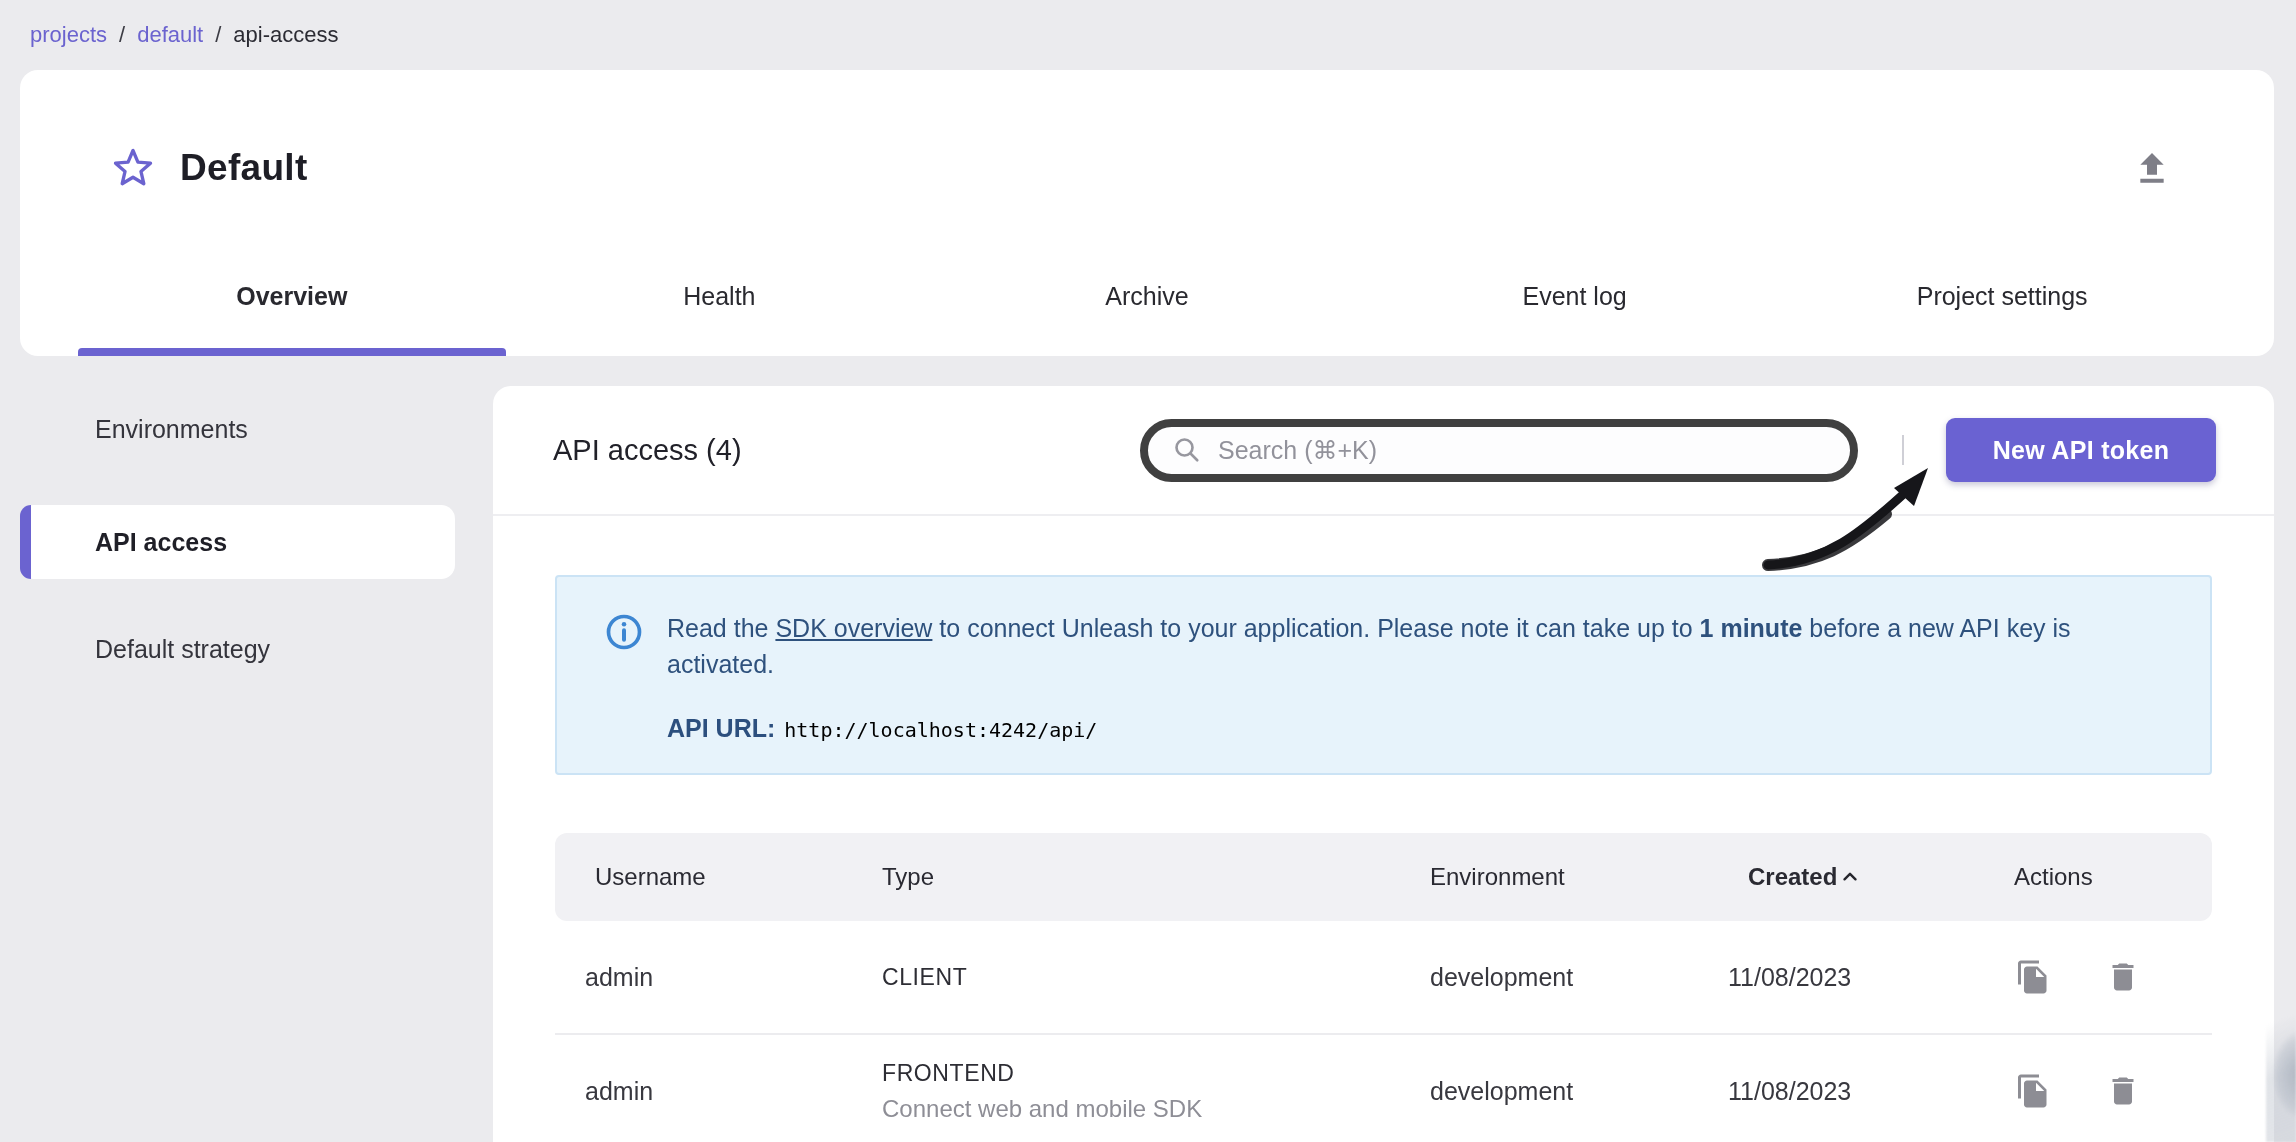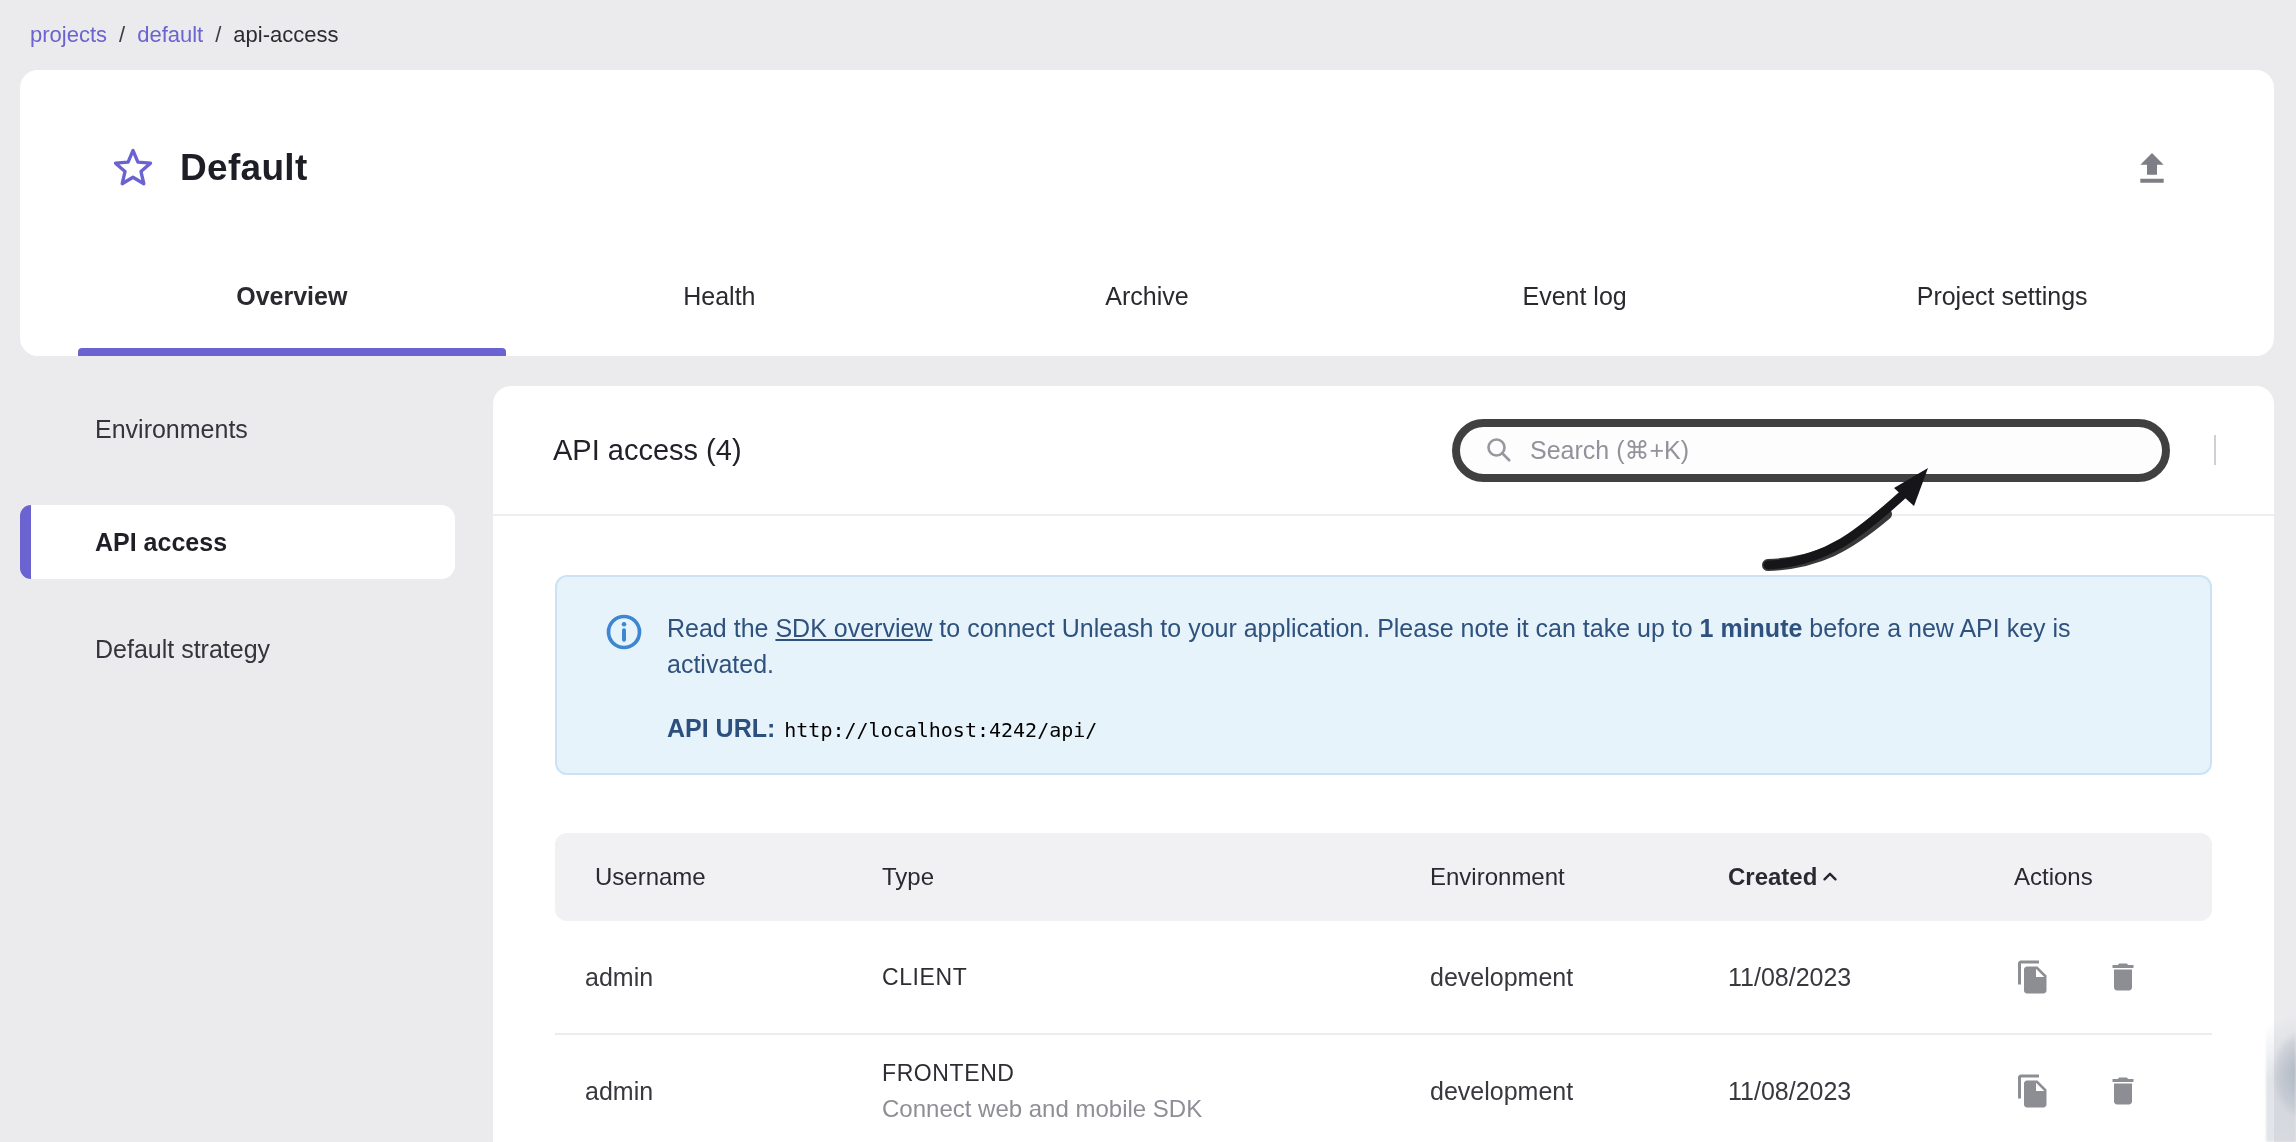--- a/index.html
+++ b/index.html
@@ -62,39 +62,39 @@
   .primary-btn {
     margin-left:42px; width:270px; height:64px; background:#6a62d2; color:#fff; border:none; border-radius:9px;
     font-size:25px; font-weight:700; cursor:pointer; box-shadow:0 3px 6px rgba(40,35,100,.25);
     font-family:"Liberation Sans","DejaVu Sans",sans-serif; letter-spacing:.3px;
   }
 
   .panel-body { padding:0 62px; }
 
   
   .alert {
-    margin-top:59px; background:#e7f3fb; border:2px solid #cbe3f5; border-radius:12px;
+    margin-top:59px; background:#e7f3fb; border:2px solid #cbe3f5; border-radius:4px;
     padding:33px 100px 30px 47px; color:#2e517d;
   }
   .alert-top { display:flex; gap:23px; }
   .alert-icon { flex:none; margin-top:2px; }
   .alert-text { font-size:25px; line-height:36px; }
   .alert-link { text-decoration:underline; cursor:pointer; color:#2e517d; }
   .alert-bold { font-weight:700; }
   .api-url-row { margin-top:32px; padding-left:63px; font-size:25px; }
   .api-url-label { font-weight:700; color:#2c4f7e; }
   .api-url-value { font-family:"DejaVu Sans Mono","Liberation Mono",monospace; font-size:20px; color:#000000; margin-left:2px; }
 
   
   .token-table { margin-top:58px; }
   .t-grid { display:grid; grid-template-columns:327px 548px 298px 286px 1fr; align-items:center; }
   .t-head { background:#f1f1f4; border-radius:12px; height:88px; font-size:24px; color:#2a2a32; }
   .t-head .cell { padding-left:40px; }
   .t-head .cell.no-pad, .t-row .cell.no-pad { padding-left:0; }
-  .sort-cell { display:flex; align-items:center; gap:2px; font-weight:700; cursor:pointer; }
+  .sort-cell { display:flex; align-items:center; gap:2px; font-weight:700; cursor:pointer;margin-left:20px; }
   .th { cursor:pointer; }
   .t-row { height:114px; border-bottom:2px solid #ececef; font-size:25px; color:#38383f; }
   .t-row .cell { padding-left:30px; }
   .type-cell .type-name { font-size:23px; color:#2d2d34; letter-spacing:.6px; }
   .type-cell .type-desc { font-size:24px; color:#8e8e96; margin-top:8px; }
   .actions-cell { display:flex; gap:52px; }
   .icon-btn { width:38px; height:38px; cursor:pointer; display:flex; align-items:center; justify-content:center; }
 
   
   .annot-arrow { position:absolute; left:1738px; top:462px; pointer-events:none; }
@@ -172,20 +172,21 @@
         <div class="search-wrap">
           <span style="display:flex;">
             <svg width="30" height="30" viewBox="0 0 24 24" fill="none" stroke="#97979f" stroke-width="2.1" stroke-linecap="round">
               <circle cx="10" cy="10" r="6.4"></circle>
                 <line x1="15" y1="15" x2="20.2" y2="20.2"></line>
             </svg>
           </span>
           <input type="text" placeholder="Search (⌘+K)" style="">
         </div>
         <div class="v-divider"></div>
+        <button class="primary-btn">New API token</button>
       </div>
 
       <div class="panel-body">
 
         <div class="alert">
           <div class="alert-top">
             <span class="alert-icon">
               <svg width="40" height="40" viewBox="0 0 24 24" fill="none">
                 <circle cx="12" cy="12" r="9.3" stroke="#3d86d2" stroke-width="2.2"></circle>
                 <line x1="12" y1="11" x2="12" y2="16.6" stroke="#3d86d2" stroke-width="2.4" stroke-linecap="round"></line>

